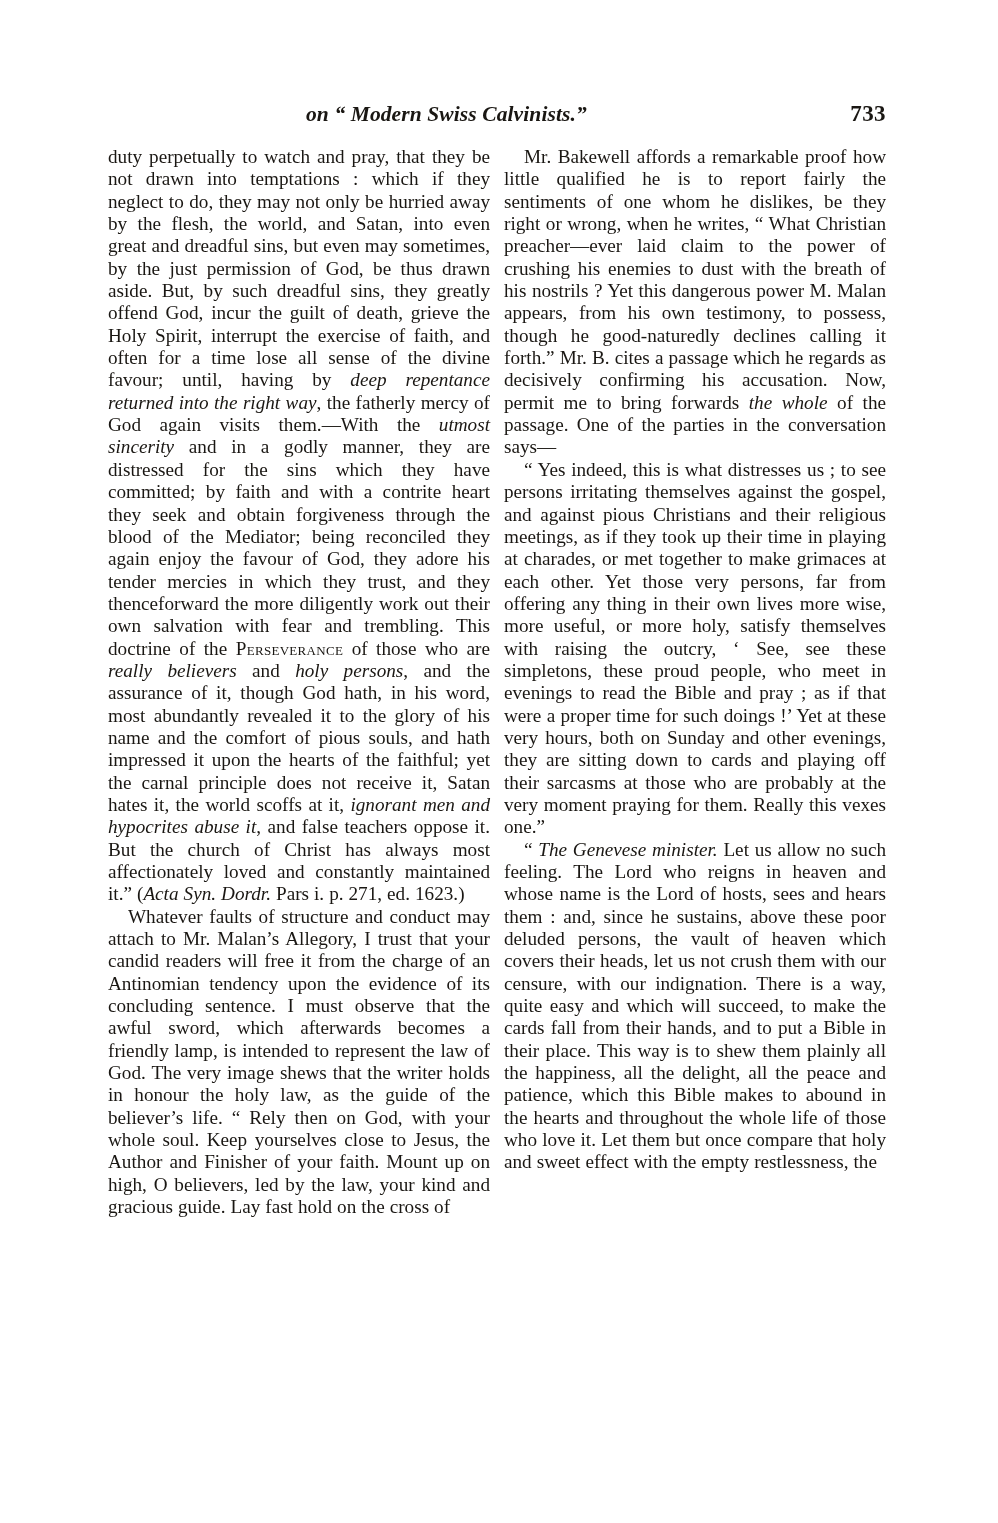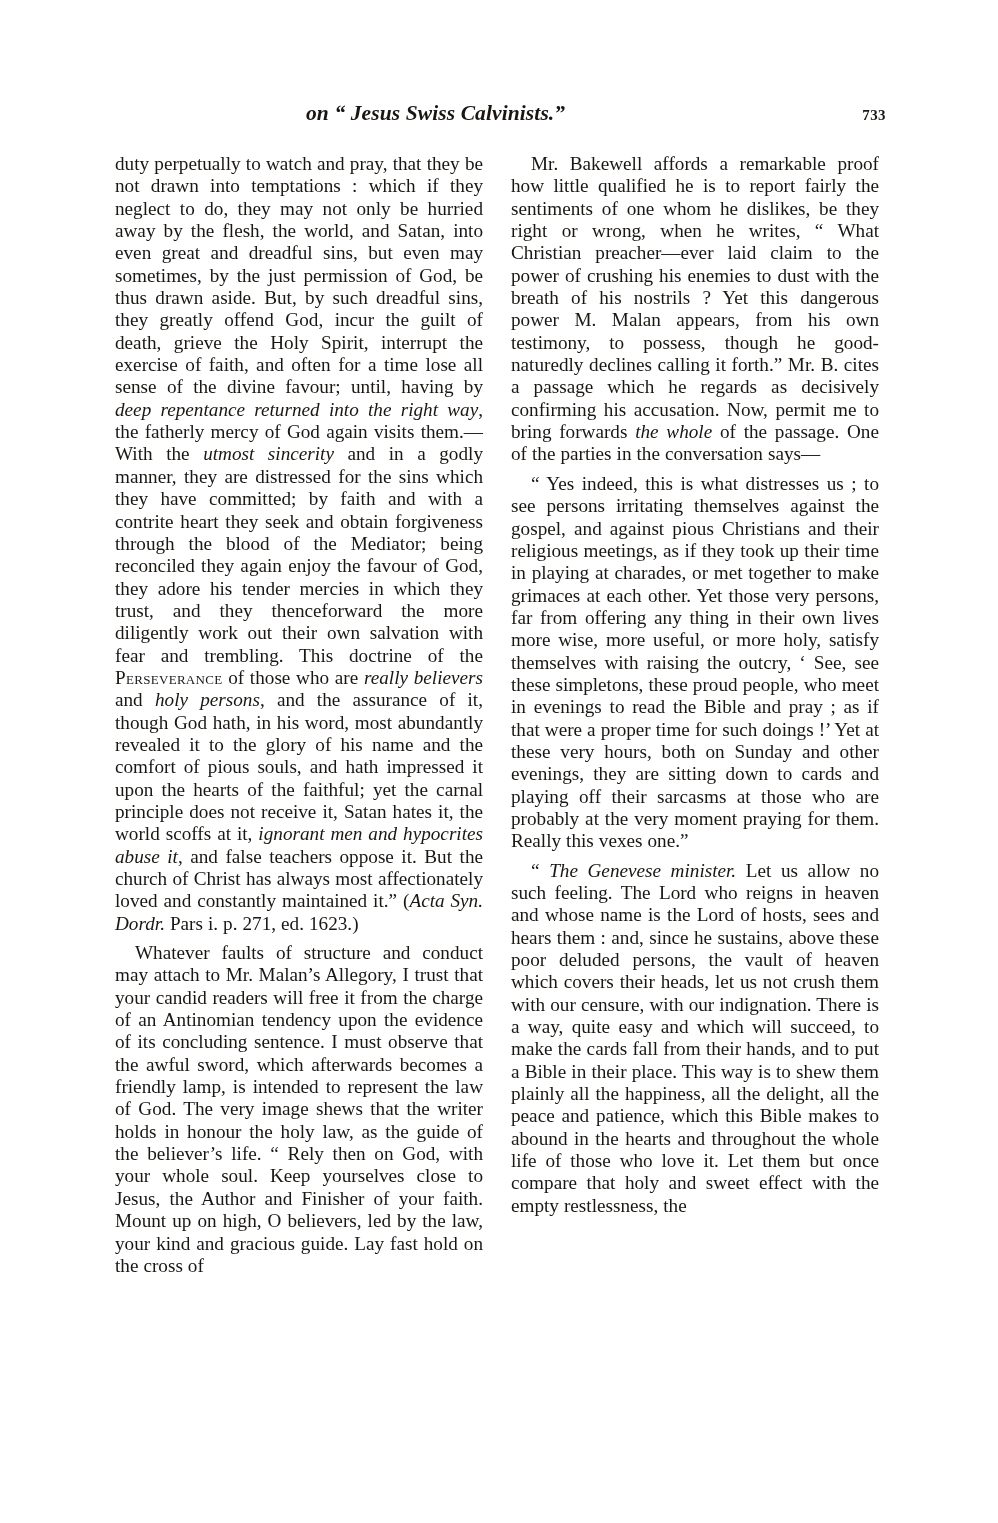--- a/index.html
+++ b/index.html
@@ -35,42 +35,42 @@
   .runhead-title {
     font-style: italic;
     font-weight: 700;
     font-size: 21.5px;
     letter-spacing: 0.1px;
     margin-left: 198px;
     white-space: nowrap;
   }
   .runhead-folio {
     font-weight: 700;
-    font-size: 15px;
+    font-size: 23px;
     margin-left: auto;
     letter-spacing: 0.4px;
     text-align: right;
   }
 
   
   .columns {
     position: absolute;
     left: 108px;
     top: 146px;
     width: 778px;
     display: flex;
     gap: 14px;
   }
   .col {
     width: 382px;
     flex: 0 0 382px;
   }
 
   .col p {
-    margin: 7px;
+    margin: 0;
     font-size: 19.2px;
     line-height: 22.35px;
     text-align: justify;
     text-align-last: left;
     hyphens: none;
     word-spacing: 0.2px;
     -webkit-font-smoothing: none;
   }
   .col p.indent {
     text-indent: 20px;
@@ -91,21 +91,21 @@
   .col p, .runhead-title, .runhead-folio {
     text-rendering: optimizeLegibility;
   }
 </style>
 </head>
 <body>
 
 <div class="page">
 
   <div class="runhead">
-    <span class="runhead-title">on “ Jesus Swiss Calvinists.”</span>
+    <span class="runhead-title">on “ Modern Swiss Calvinists.”</span>
     <span class="runhead-folio">733</span>
   </div>
 
   <div class="columns">
     <div class="col" id="col-left">
         <p class="cont"><span>duty perpetually to watch and pray, that they be not drawn into temptations : which if they neglect to do, they may not only be hurried away by the flesh, the world, and Satan, into even great and dreadful sins, but even may sometimes, by the just permission of God, be thus drawn aside. But, by such dreadful sins, they greatly offend God, incur the guilt of death, grieve the Holy Spirit, interrupt the exercise of faith, and often for a time lose all sense of the divine favour; until, having by </span><i>deep repentance returned into the right way</i><span>, the fatherly mercy of God again visits them.—With the </span><i>utmost sincerity</i><span> and in a godly manner, they are distressed for the sins which they have committed; by faith and with a contrite heart they seek and obtain forgiveness through the blood of the Mediator; being reconciled they again enjoy the favour of God, they adore his tender mercies in which they trust, and they thenceforward the more diligently work out their own salvation with fear and trembling. This doctrine of the </span><span class="sc">Perseverance</span><span> of those who are </span><i>really believers</i><span> and </span><i>holy persons</i><span>, and the assurance of it, though God hath, in his word, most abundantly revealed it to the glory of his name and the comfort of pious souls, and hath impressed it upon the hearts of the faithful; yet the carnal principle does not receive it, Satan hates it, the world scoffs at it, </span><i>ignorant men and hypocrites abuse it</i><span>, and false teachers oppose it. But the church of Christ has always most affectionately loved and constantly maintained it.” (</span><i>Acta Syn. Dordr.</i><span> Pars i. p. 271, ed. 1623.)</span></p>
         <p class="indent"><span>Whatever faults of structure and conduct may attach to Mr. Malan’s Allegory, I trust that your candid readers will free it from the charge of an Antinomian tendency upon the evidence of its concluding sentence. I must observe that the awful sword, which afterwards becomes a friendly lamp, is intended to represent the law of God. The very image shews that the writer holds in honour the holy law, as the guide of the believer’s life. “ Rely then on God, with your whole soul. Keep yourselves close to Jesus, the Author and Finisher of your faith. Mount up on high, O believers, led by the law, your kind and gracious guide. Lay fast hold on the cross of</span></p>
       </div>
     <div class="col" id="col-right">
         <p class="indent"><span>Mr. Bakewell affords a remarkable proof how little qualified he is to report fairly the sentiments of one whom he dislikes, be they right or wrong, when he writes, “ What Christian preacher—ever laid claim to the power of crushing his enemies to dust with the breath of his nostrils ? Yet this dangerous power M. Malan appears, from his own testimony, to possess, though he good-naturedly declines calling it forth.” Mr. B. cites a passage which he regards as decisively confirming his accusation. Now, permit me to bring forwards </span><i>the whole</i><span> of the passage. One of the parties in the conversation says—</span></p>

